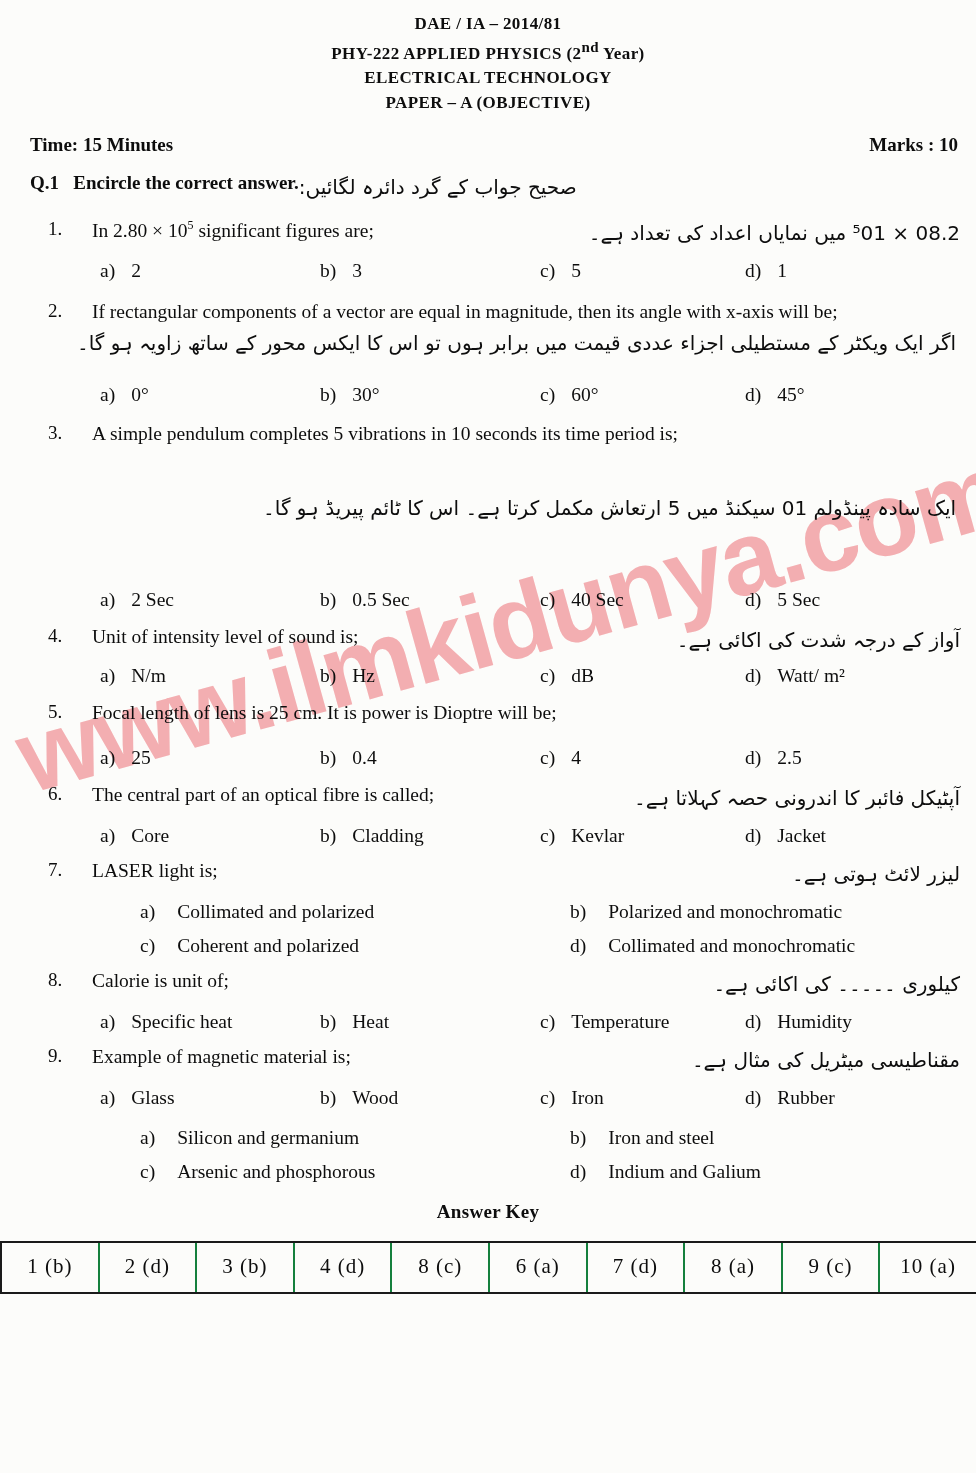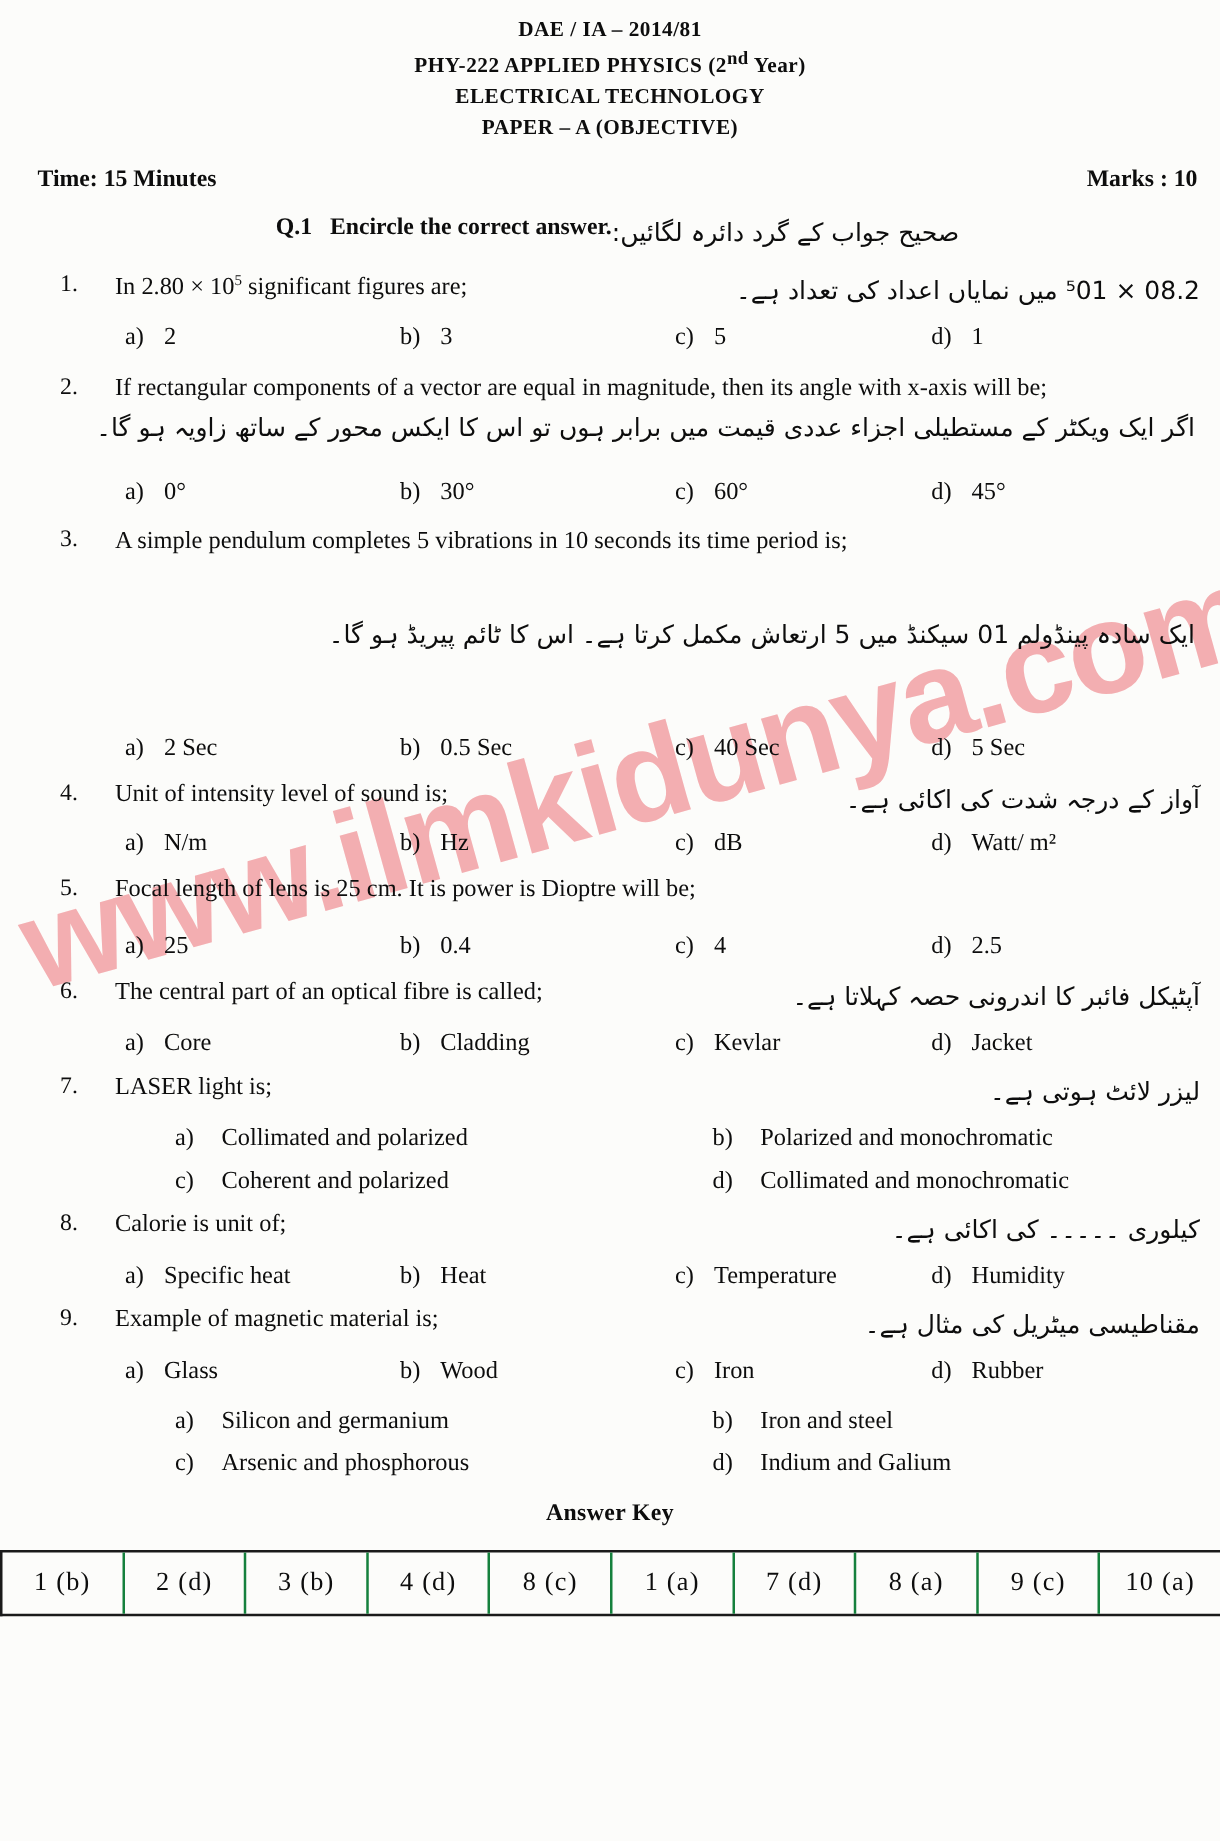--- a/index.html
+++ b/index.html
@@ -58,21 +58,21 @@
     justify-content: space-between;
     align-items: baseline;
     padding: 18px 18px 0 30px;
     font-size: 19px;
     font-weight: bold;
   }
 
   
   .instrow {
     display: flex;
-    justify-content: center;
+    justify-content: flex-start;
     align-items: flex-start;
     padding: 14px 18px 0 30px;
   }
   .instrow .eng { font-size: 19px; font-weight: bold; }
   .urdu {
     font-family: "DejaVu Sans", "Liberation Sans", sans-serif;
     direction: rtl;
     unicode-bidi: bidi-override;
     font-size: 20px;
     line-height: 1.5;
@@ -431,21 +431,21 @@
         </div>
       </div>
 
     <div class="akey-title" style="margin-top:18px;">Answer Key</div>
     <div class="akey-table" id="akey-table" style="margin-top:18px;">
         <div class="akey-cell">1 (b)</div>
         <div class="akey-cell">2 (d)</div>
         <div class="akey-cell">3 (b)</div>
         <div class="akey-cell">4 (d)</div>
         <div class="akey-cell">8 (c)</div>
-        <div class="akey-cell">1 (a)</div>
+        <div class="akey-cell">6 (a)</div>
         <div class="akey-cell">7 (d)</div>
         <div class="akey-cell">8 (a)</div>
         <div class="akey-cell">9 (c)</div>
         <div class="akey-cell">10 (a)</div>
       </div>
 
   </div>
 </div>
 
 </body></html>

